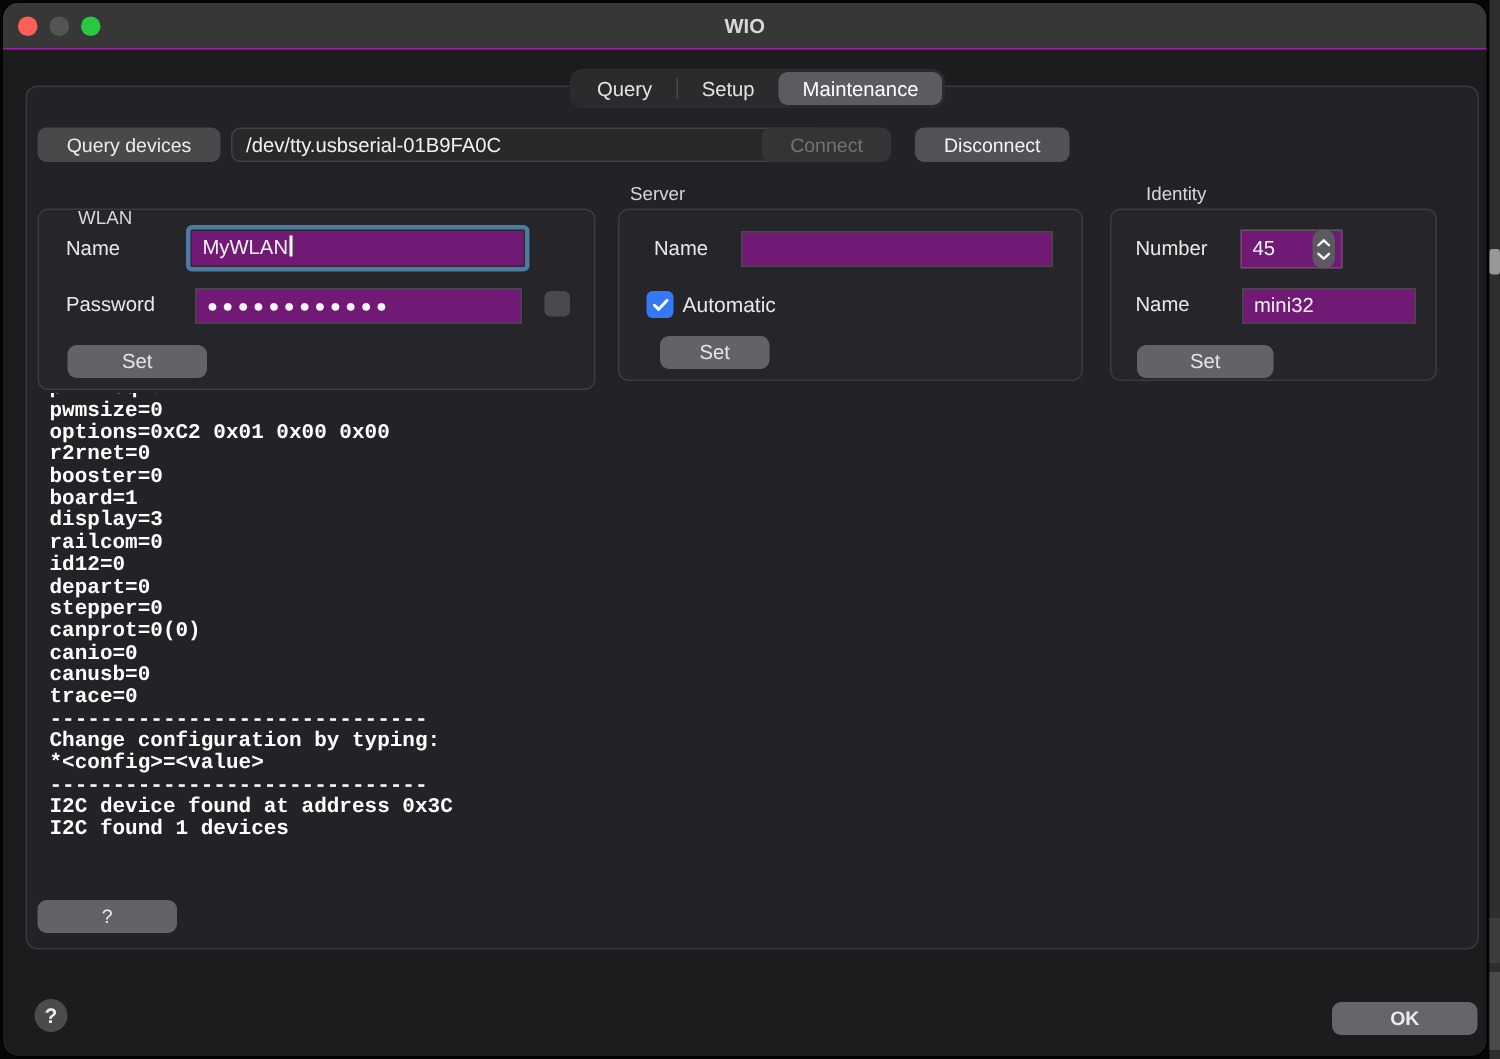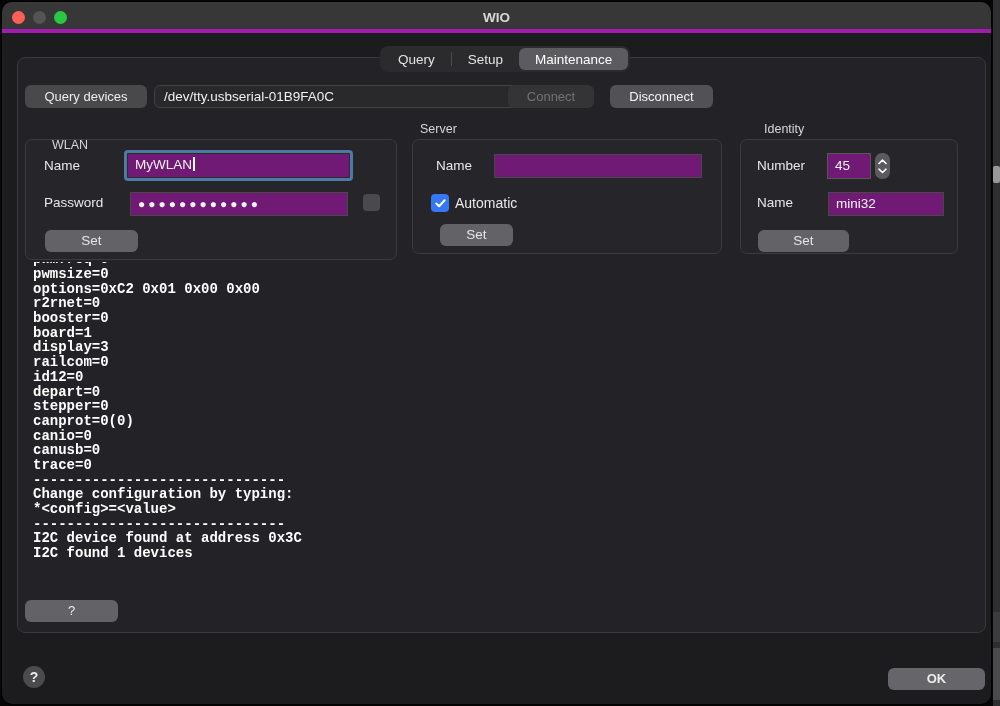--- a/index.html
+++ b/index.html
@@ -7,21 +7,21 @@
   .stage { position:relative; width:1000px; height:706px; }
 
   
   .bg-strip { position:absolute; left:993px; top:0; width:7px; height:706px; background:#2e2e30; }
   .bg-thumb { position:absolute; left:993px; top:166px; width:7px; height:17px; background:#98989b; border-radius:2px; }
   .bg-patch1 { position:absolute; left:993px; top:612px; width:7px; height:30px; background:#3c3c3e; }
   .bg-patch2 { position:absolute; left:993px; top:648px; width:7px; height:52px; background:#4a4a4d; }
 
   .window { position:absolute; left:2px; top:2px; width:989px; height:702px; background:#1c1c1e; border-radius:10px; box-shadow:0 0 0 1px #000; overflow:hidden; }
 
-  .titlebar { position:absolute; left:0; top:0; width:100%; height:31px; background:#373737; border-bottom:4px solid #a21caf; }
+  .titlebar { position:absolute; left:0; top:0; width:100%; height:31px; background:#373737; border-bottom:1px solid #a21caf; }
   .title { position:absolute; left:0; right:0; top:0; height:31px; line-height:31px; text-align:center; color:#d8d8d8; font-size:13.5px; font-weight:bold; }
   .tl { position:absolute; top:9px; width:13px; height:13px; border-radius:50%; }
   .tl-close { left:10px; background:#fe5f57; }
   .tl-min { left:31px; background:#545454; }
   .tl-zoom { left:52px; background:#28c840; }
 
   
   .panel { position:absolute; left:15px; top:55px; width:969px; height:576px; background:#232327; border:1px solid #39393c; border-radius:8px; }
 
   
@@ -126,21 +126,21 @@
       <svg width="11" height="9" viewBox="0 0 11 9">
           <path d="M1.3 4.5 L4.1 7.2 L9.6 1.3" fill="none" stroke="#fff" stroke-width="2" stroke-linecap="round" stroke-linejoin="round"></path>
         </svg>
     </div>
     <div class="field-label" style="left:453px; top:193px; font-size:14px;">Automatic</div>
     <div class="setbtn" style="left:438px; top:222px; width:73px;">Set</div>
 
     <div class="group-label" style="left:762px; top:120px;">Identity</div>
     <div class="groupbox" style="left:738px; top:137px; width:218px; height:115px;"></div>
     <div class="field-label" style="left:755px; top:156px;">Number</div>
-    <div class="tfield" style="left:825px; top:151px; width:44px; height:26px; border-color:#58585b; line-height:24px;">
+    <div class="tfield" style="left:825px; top:151px; width:68px; height:26px; border-color:#58585b; line-height:24px;">
       <span>45</span>
     </div>
     <div class="stepper" style="left:873px; top:151px;">
       <svg width="9" height="6" viewBox="0 0 9 6">
           <path d="M1 4.5 L4.5 1.2 L8 4.5" fill="none" stroke="#fff" stroke-width="1.6" stroke-linecap="round" stroke-linejoin="round"></path>
         </svg>
       <svg width="9" height="6" viewBox="0 0 9 6">
           <path d="M1 1.2 L4.5 4.5 L8 1.2" fill="none" stroke="#fff" stroke-width="1.6" stroke-linecap="round" stroke-linejoin="round"></path>
         </svg>
     </div>

